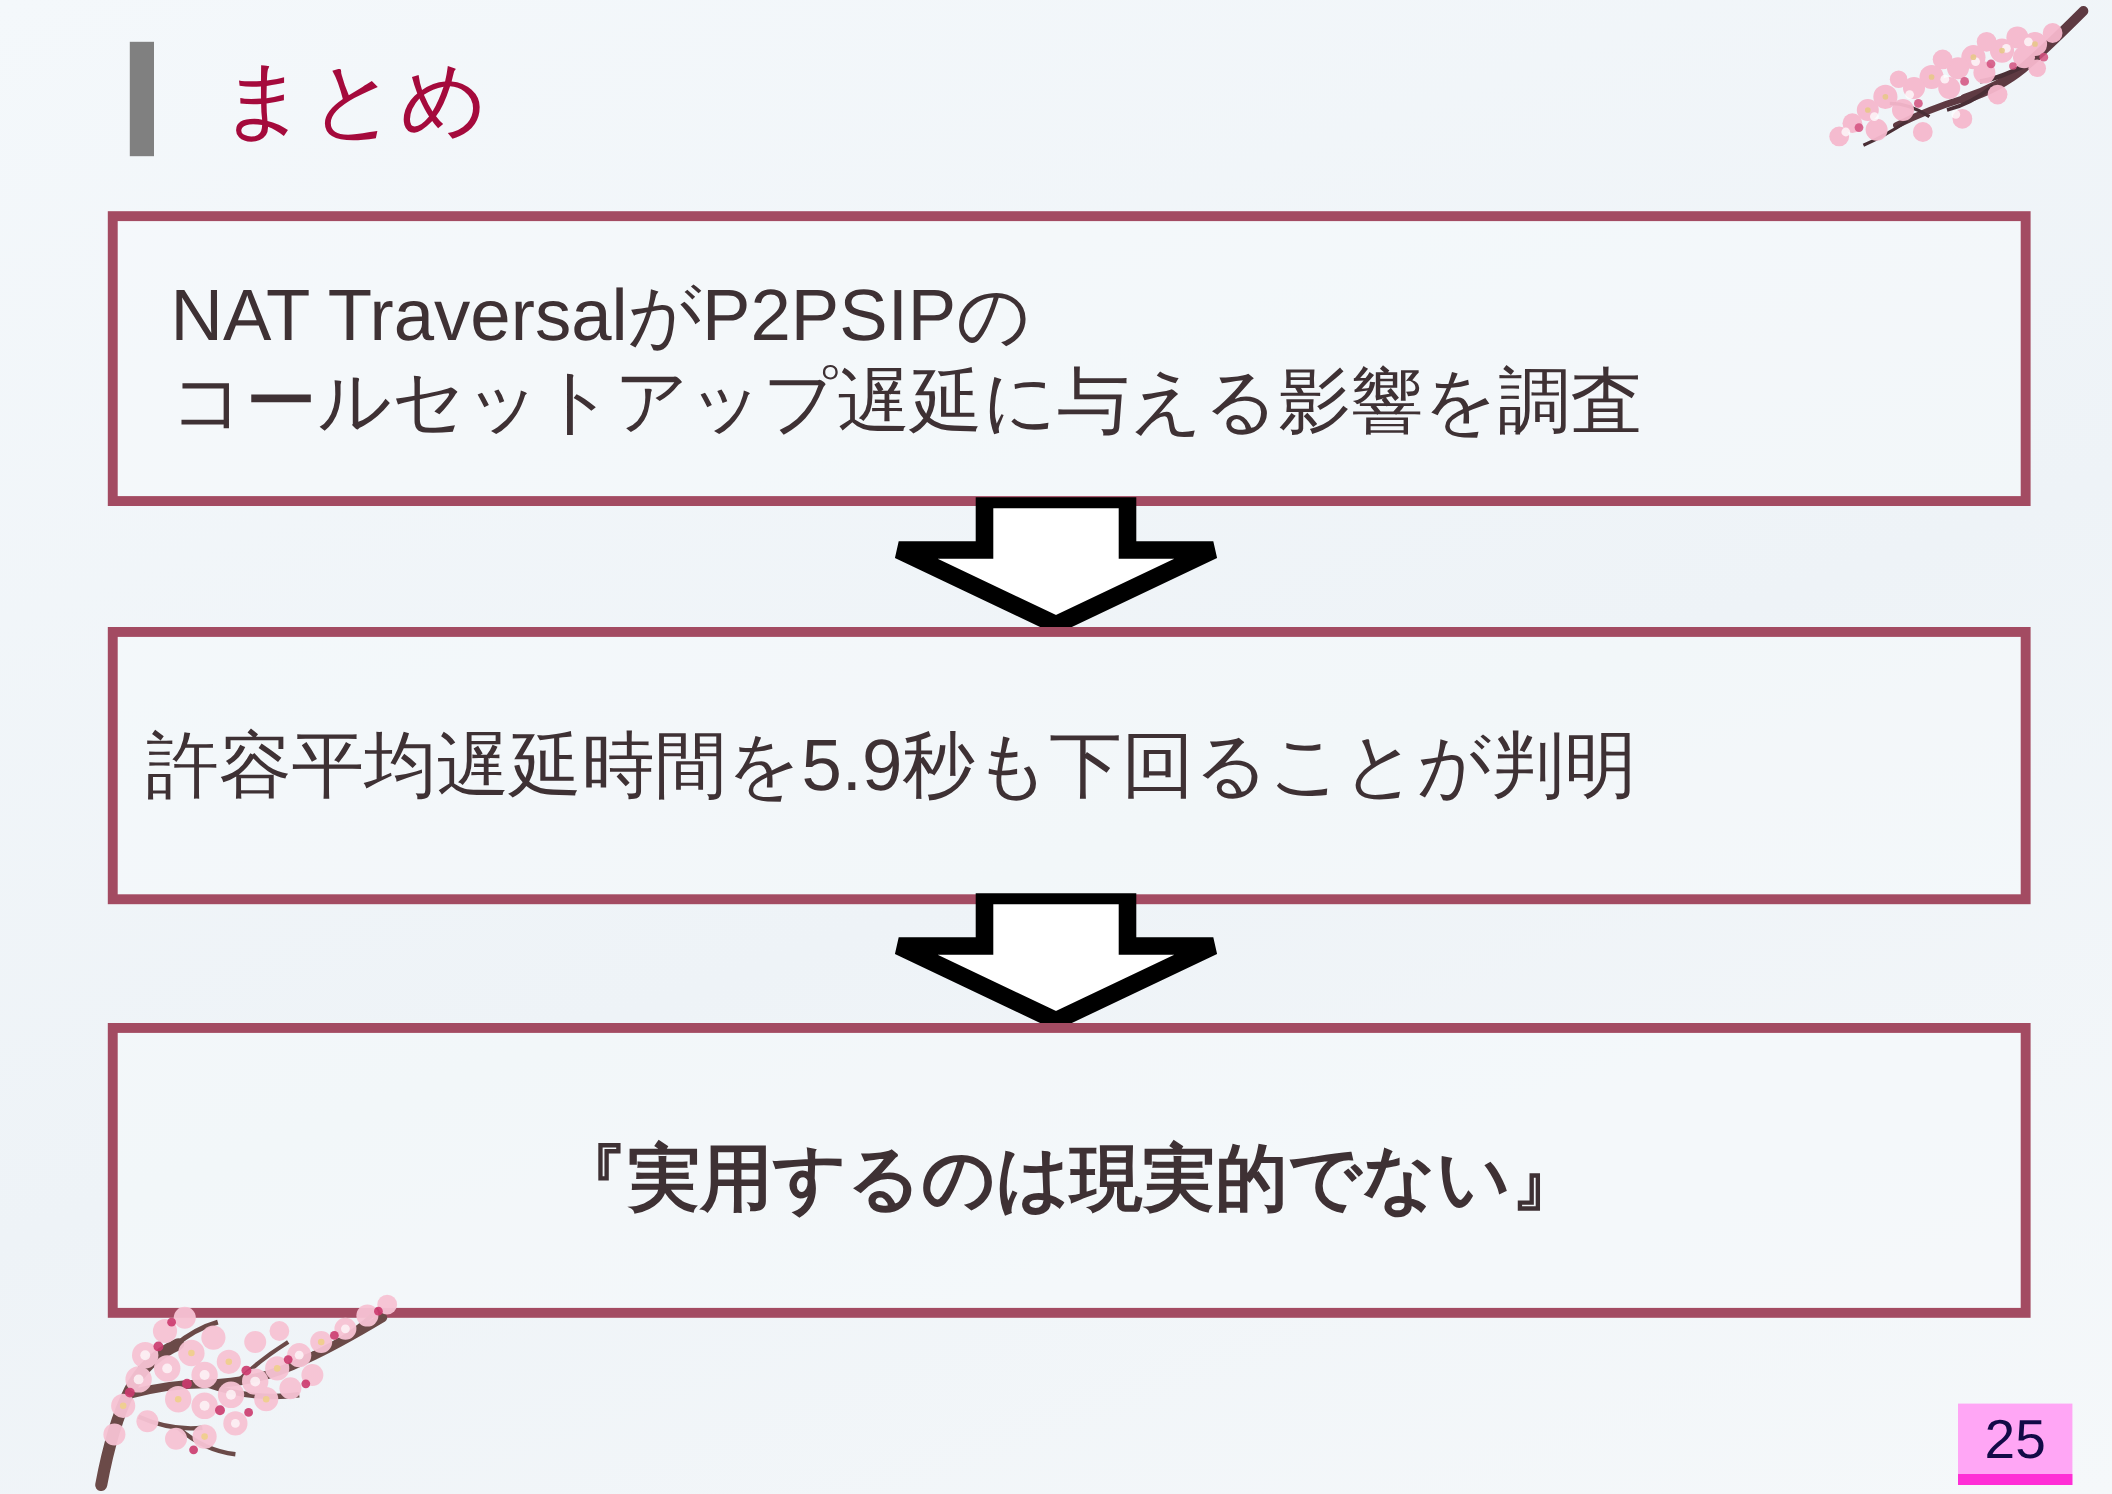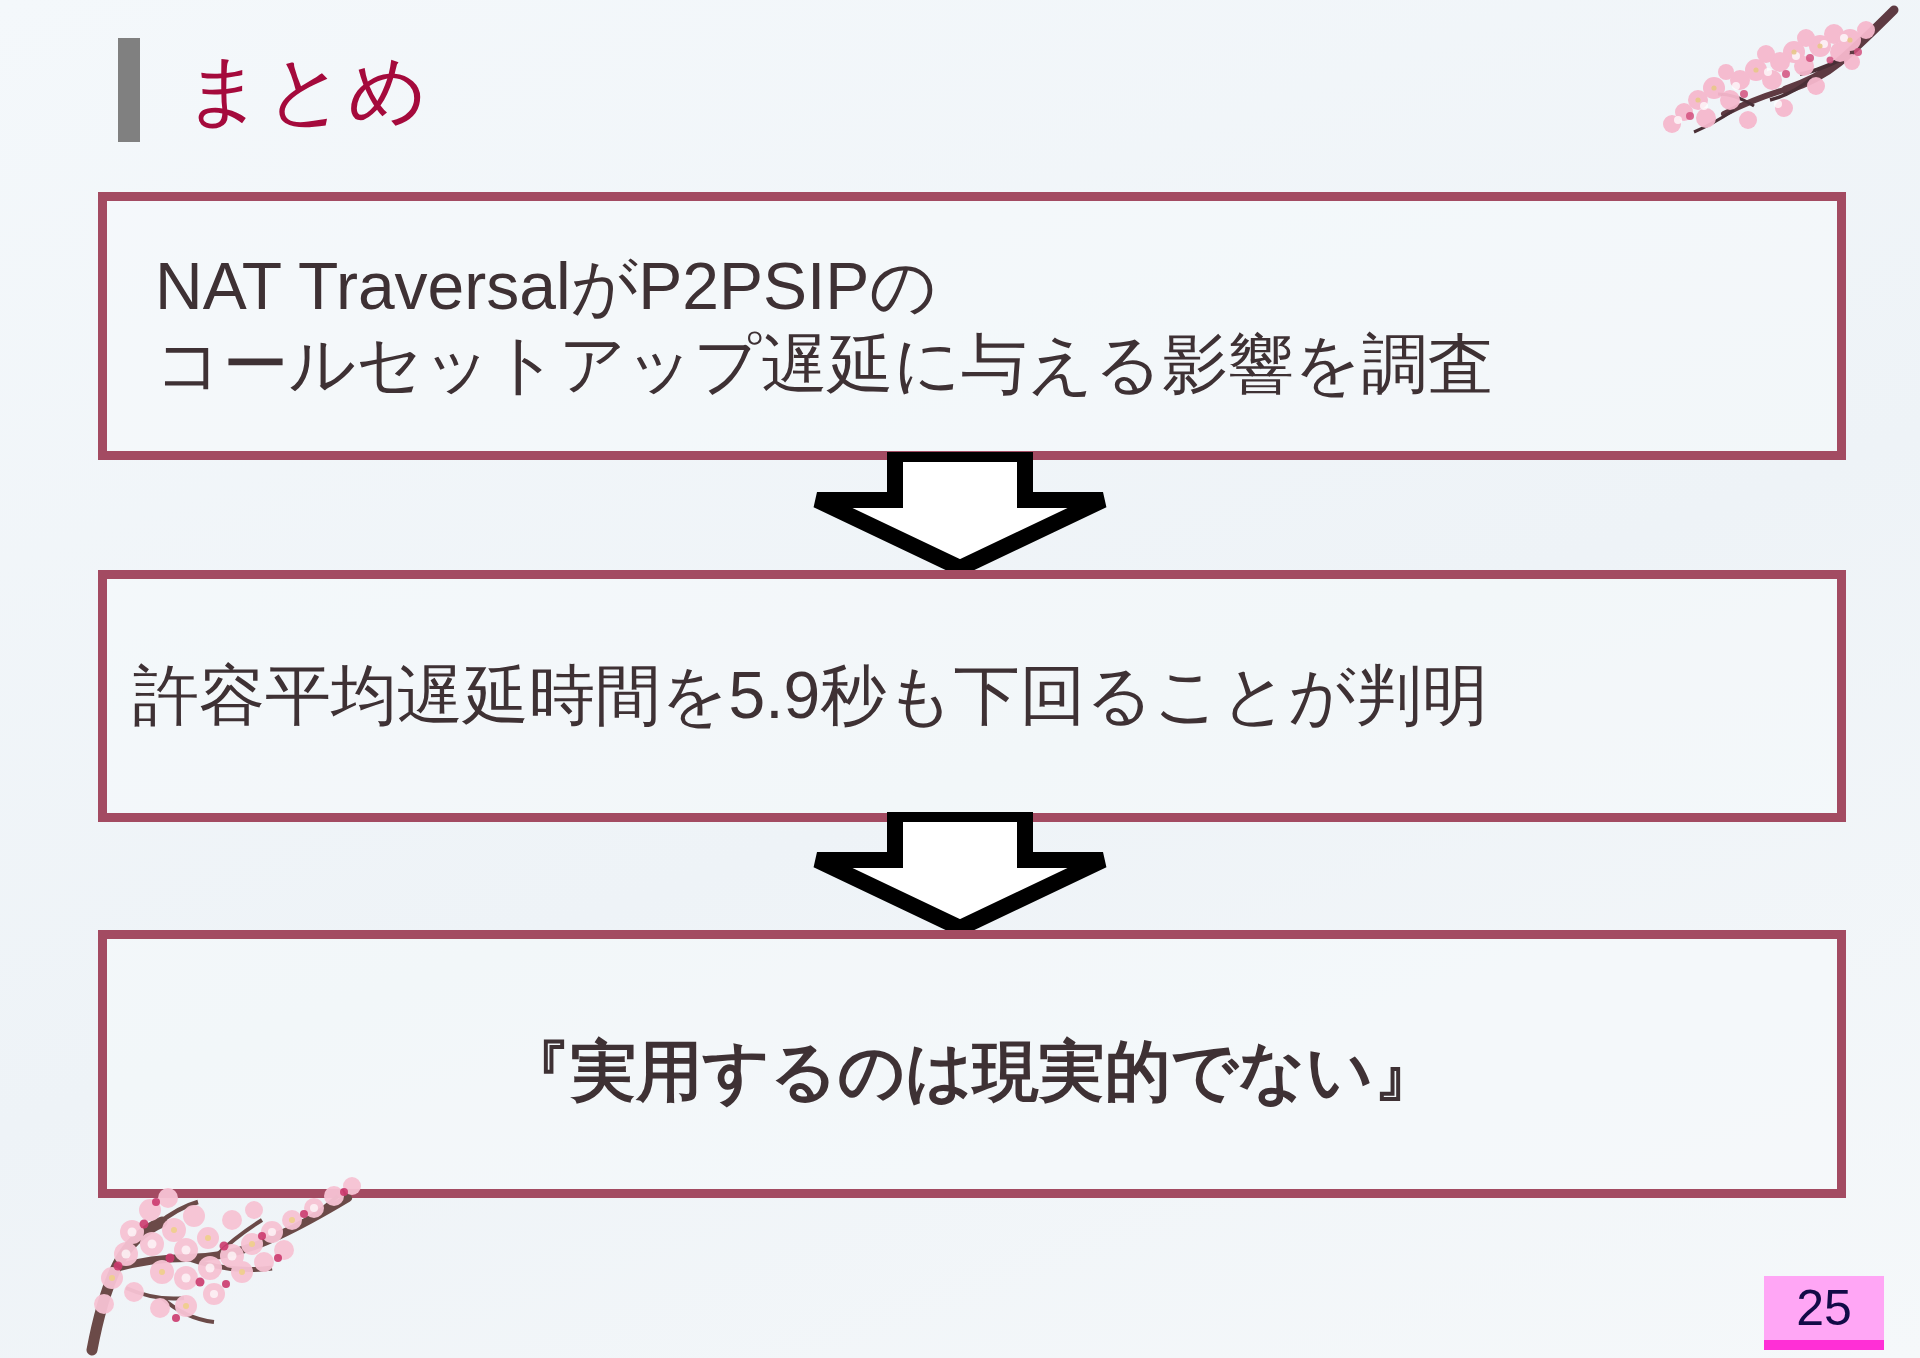--- a/index.html
+++ b/index.html
@@ -11,21 +11,21 @@
     overflow:hidden;
   }
   .slide {
     position:absolute; inset:0;
     background:linear-gradient(160deg,#f4f8fb 0%,#eef3f7 55%,#f5f8fa 100%);
   }
 
   
   .title-row {
     position:absolute; left:118px; top:38px;
-    display:flex; align-items:center; gap:44px;
+    display:flex; align-items:center; gap:60px;
   }
   .title-bar {
     width:22px; height:104px;
     background:#808080;
   }
   .title-text {
     font-size:78px;
     color:#a50a3c;
     line-height:1;
     letter-spacing:2px;
@@ -62,21 +62,21 @@
   #arrow1 { top:452px; }
   #arrow2 { top:812px; }
 
   
   .sakura-tr { position:absolute; right:6px; top:0px; width:270px; height:160px; }
   .sakura-bl { position:absolute; left:66px; bottom:0px; width:330px; height:190px; }
 
   
   .pagenum {
     position:absolute; right:36px; bottom:8px;
-    width:120px; height:74px;
+    width:104px; height:74px;
     background:#ffa6f5;
     border-bottom:10px solid #ff2fd6;
     display:flex; align-items:center; justify-content:center;
   }
   .pagenum span {
     font-size:50px; color:#120a47; line-height:1;
   }
 </style>
 </head>
 <body>

